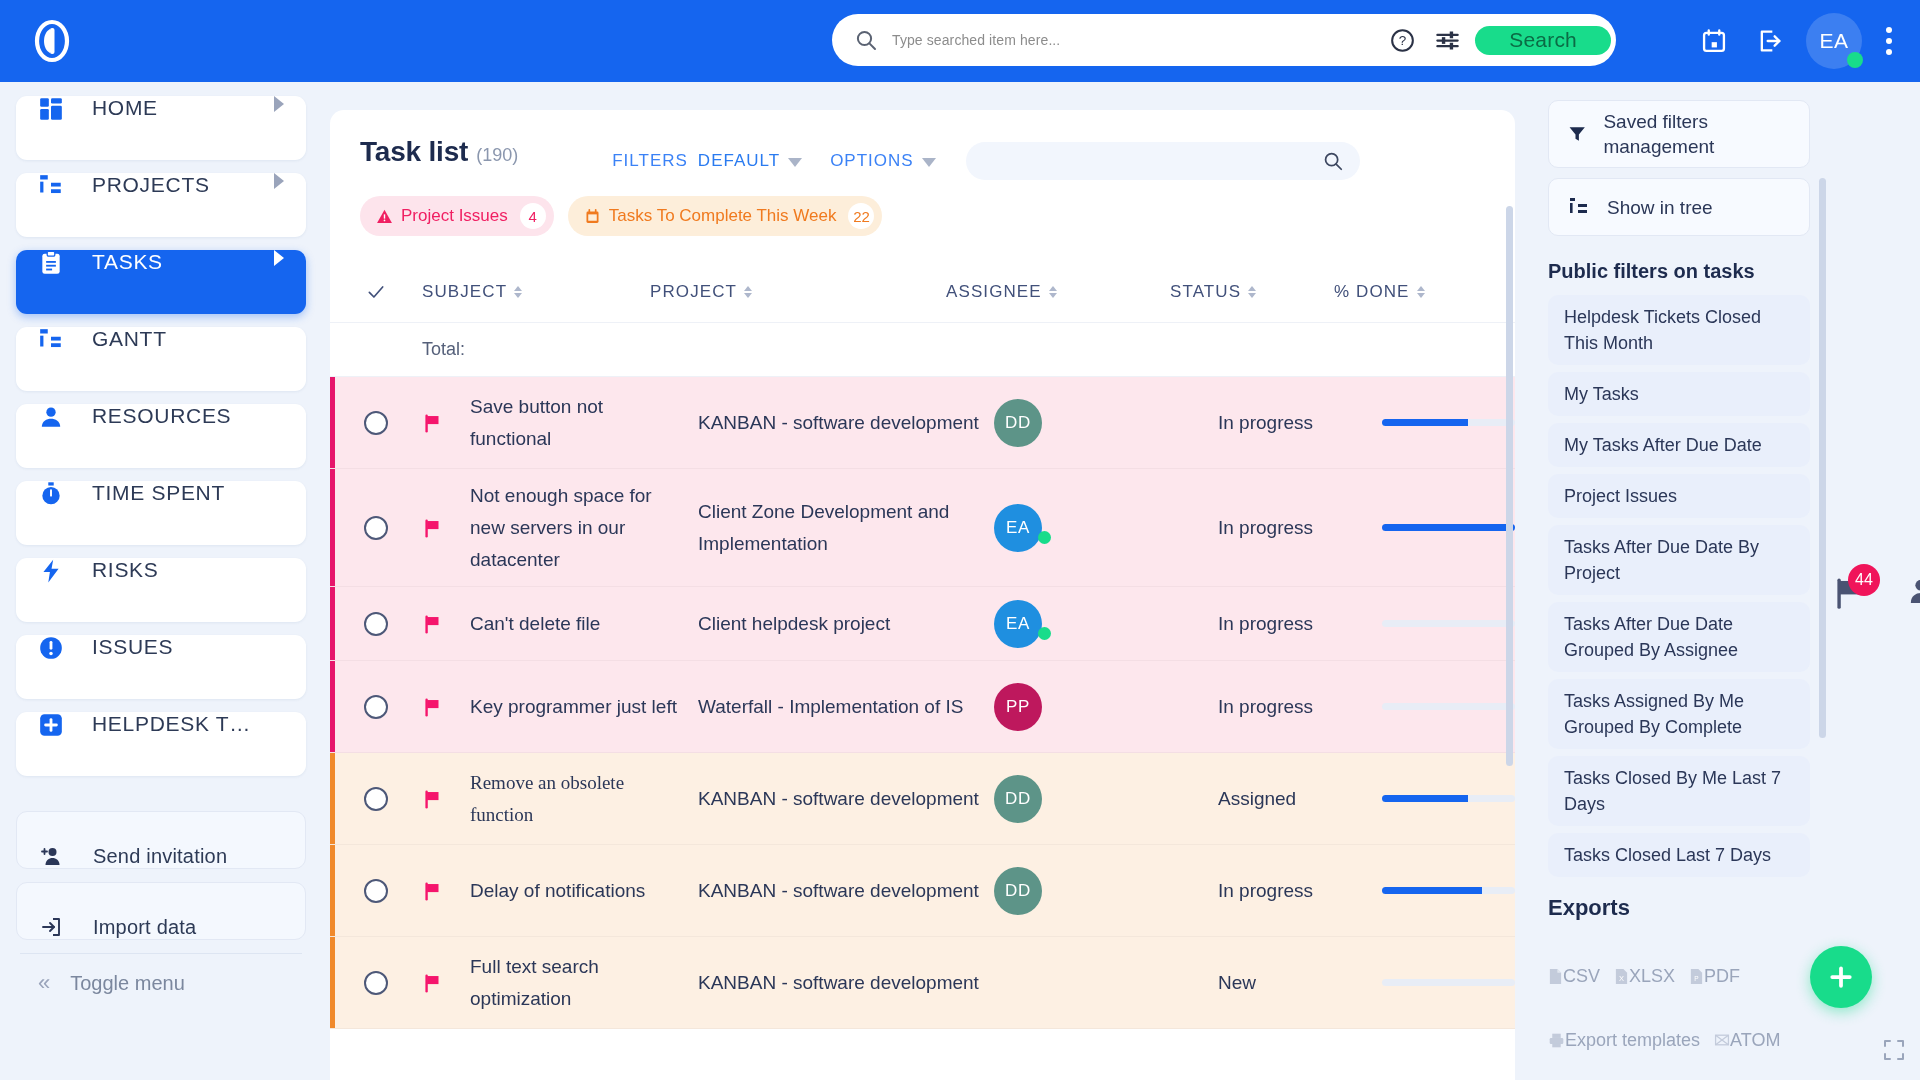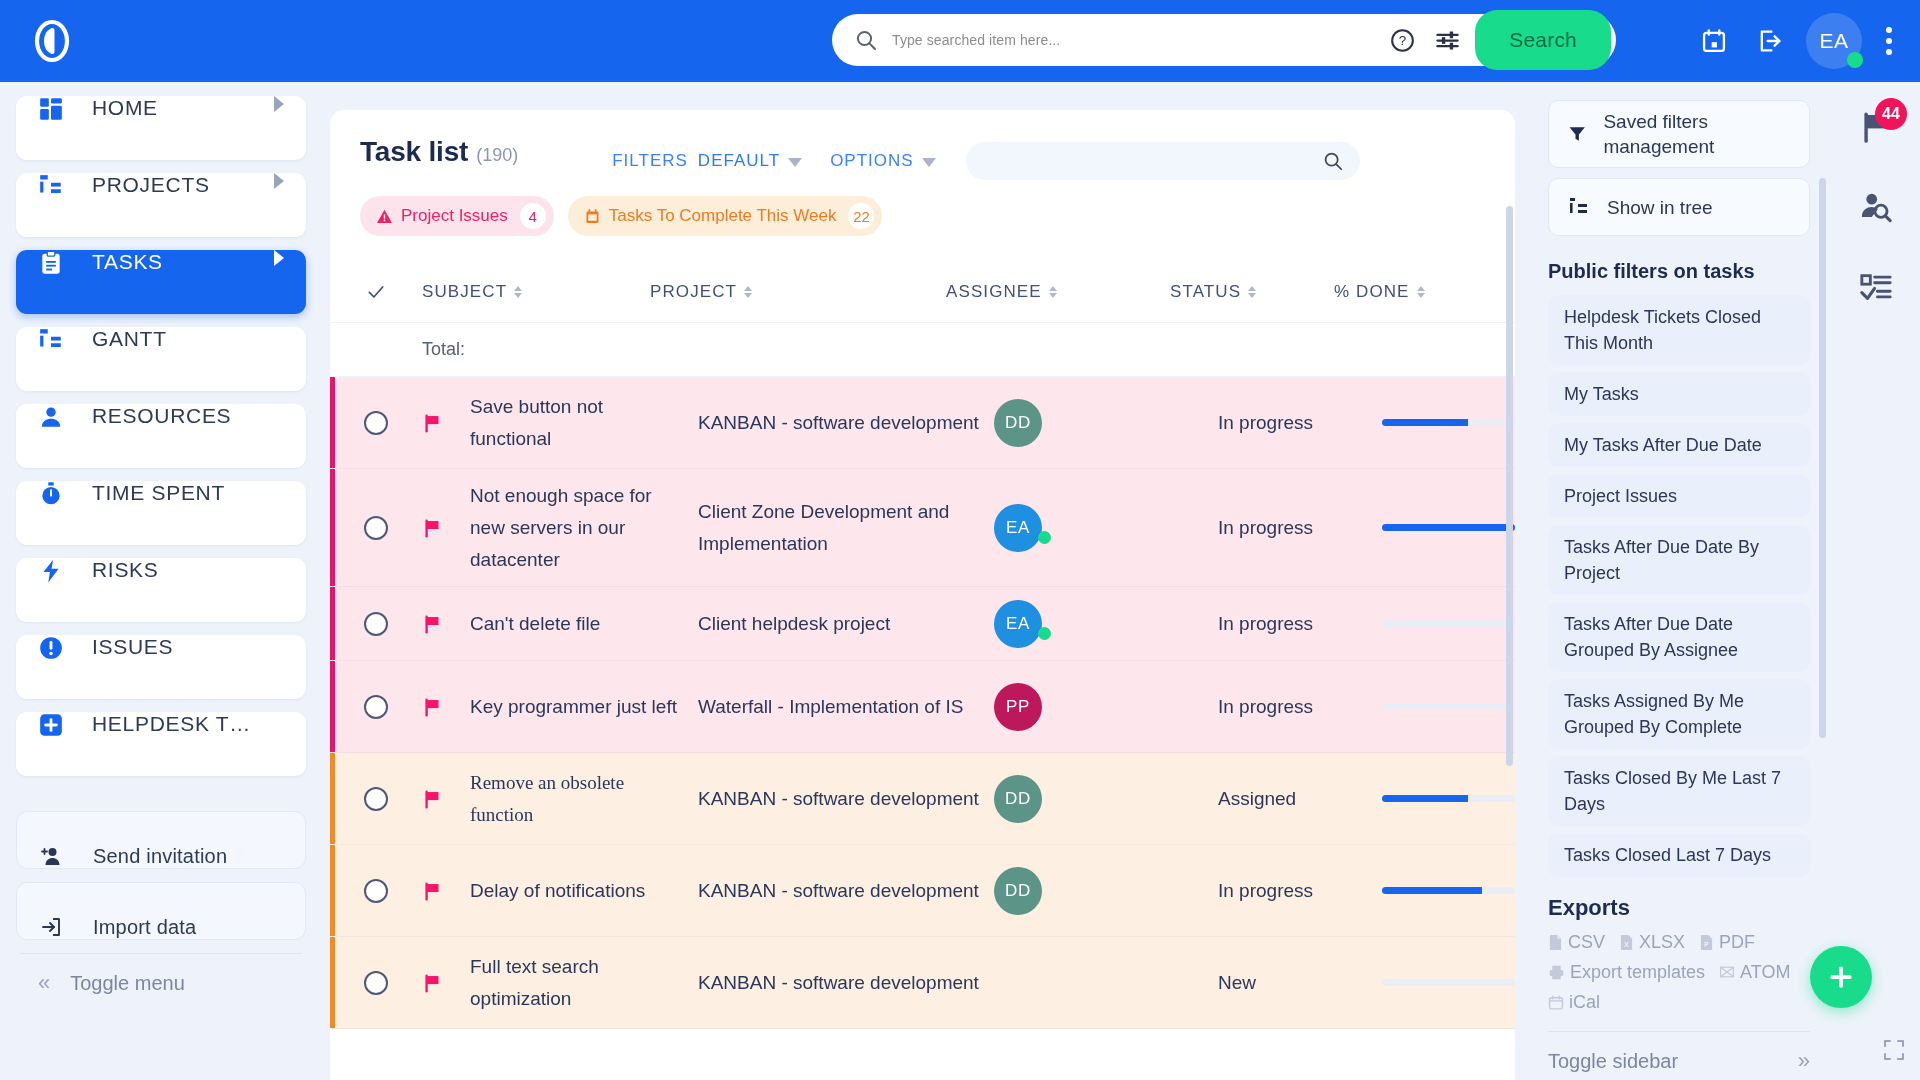--- a/index.html
+++ b/index.html
@@ -27,21 +27,21 @@
     padding: 0 5px 0 22px;
   }
   .search-input-area { flex: 1; display: flex; align-items: center; gap: 14px; }
   .search-ph {
     font-size: 14px; color: #8c8c8c; letter-spacing: .1px;
   }
   .hdr-small-icons { display: flex; align-items: center; gap: 18px; margin-right: 14px; }
   .search-btn {
     background: #18dc8b; color: #0b6b45;
     border: none; border-radius: 22px;
-    height: 60px; padding: 0 34px;
+    height: 29px; padding: 0 34px;
     font-size: 21px; font-family: inherit;
     cursor: pointer; letter-spacing: .2px;
   }
 
   .hdr-right { position: absolute; right: 14px; top: 0; height: 82px; display: flex; align-items: center; gap: 4px; }
   .hdr-icon-btn {
     width: 52px; height: 52px; border-radius: 50%;
     display: flex; align-items: center; justify-content: center;
     cursor: pointer;
   }
@@ -219,37 +219,37 @@
   }
   .r-btn-label { font-size: 19px; color: #2b3758; line-height: 25px; }
   .r-section-title { font-size: 20px; color:#1d2b4e; font-weight: bold; margin: 24px 0 12px 0; }
   .filter-pill {
     background: #e9effb; border-radius: 10px;
     padding: 9px 16px; margin-bottom: 7px;
     font-size: 18px; color: #2b3758; line-height: 26px; cursor:pointer;
   }
   .exports-title { font-size: 22px; color:#1d2b4e; font-weight: bold; margin: 18px 0 6px 0; }
   .export-line { font-size: 18px; color:#9aa5bb; line-height: 30px; display:flex; flex-wrap:wrap; align-items:center; gap:6px;}
-  .export-item { display:inline-flex; align-items:center; gap:5px; cursor:pointer; margin-right: 8px;}
+  .export-item { display:inline-flex; align-items:center; cursor:pointer; margin-right: 8px; margin-top: 34px;}
   .rp-divider { height:1px; background:#dde5f2; margin-top: 14px; }
   .toggle-sidebar {
     height: 58px; display:flex; align-items:center; justify-content:space-between;
     color:#7b879e; font-size: 20px; cursor:pointer;
   }
   .panel-scroll {
     position:absolute; right: 6px; top: 96px; width: 7px; height: 560px;
     border-radius: 4px; background:#ccd6e8;
   }
 
   
   .rail {
     position: absolute; right: 0; top: 82px; width: 88px; height: 998px;
     background: #eef3fb;
-    display: flex; flex-direction: column; align-items: center;
-    padding-top: 28px; gap: 42px; font-weight: bold;
+    display: flex; flex-direction: row; align-items: center;
+    padding-top: 28px; gap: 42px;
   }
   .rail-ico { position: relative; cursor: pointer; }
   .badge {
     position: absolute; right: -14px; top: -12px;
     min-width: 32px; height: 32px; border-radius: 16px;
     background: #f0145a; color: #fff; font-size: 16px;
     display:flex;align-items:center;justify-content:center; padding: 0 6px;
   }
   .fab {
     position: absolute; right: 48px; bottom: 72px;

